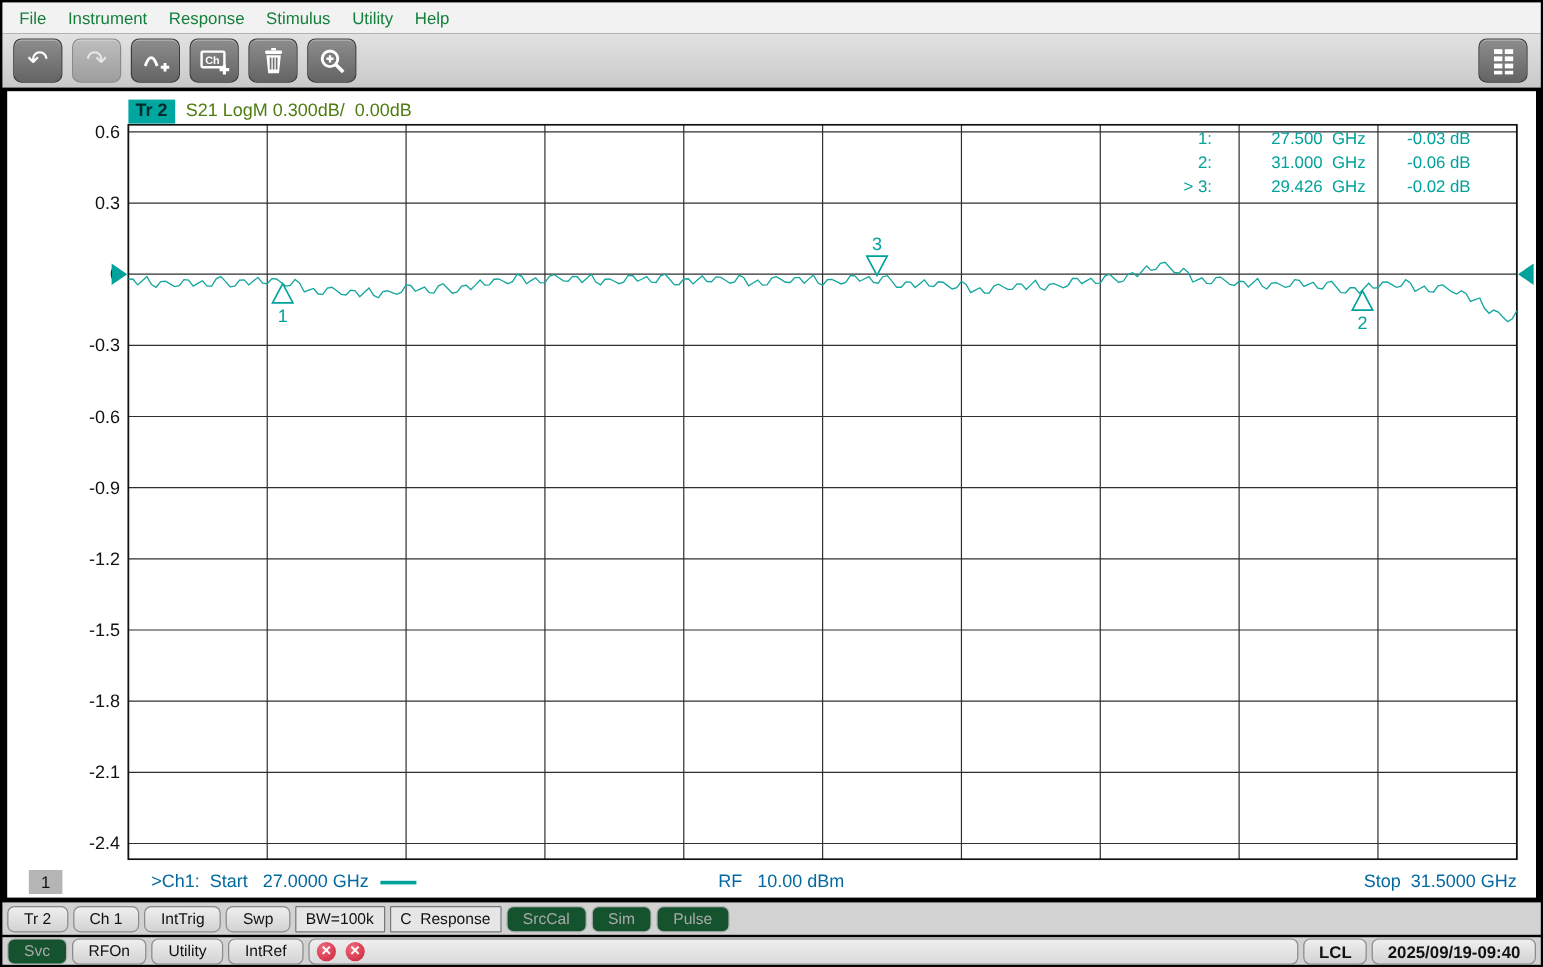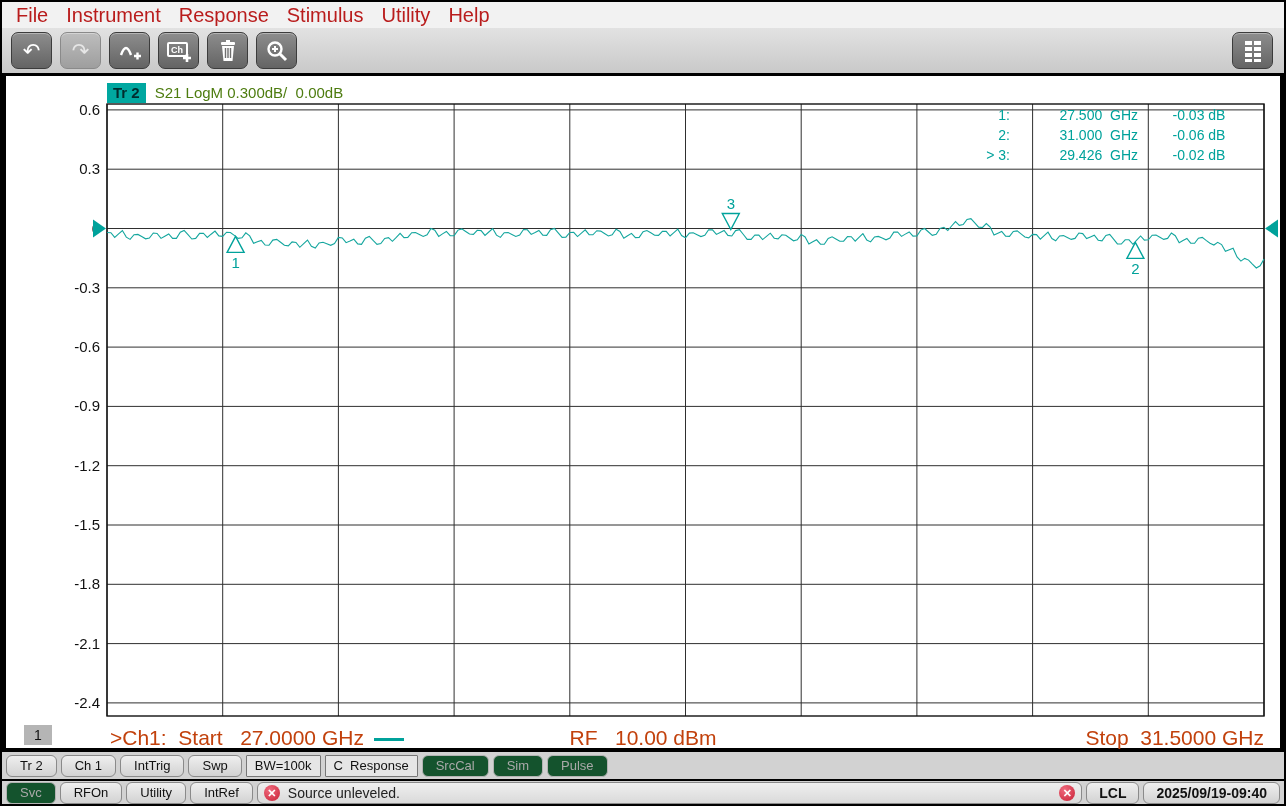--- a/index.html
+++ b/index.html
@@ -2,21 +2,21 @@
 <html><head>
 <meta charset="utf-8">
 <style>
   html,body{margin:0;padding:0;background:#000;}
   *{box-sizing:border-box;font-family:"Liberation Sans",sans-serif;}
   .screen{position:relative;width:1286px;height:806px;background:#000;overflow:hidden;}
 
   
   .menubar{position:absolute;top:2px;left:2px;right:2px;height:26px;background:#f2f2f2;
     display:flex;align-items:center;gap:18px;padding-left:14px;}
-  .menu-item{font-size:20px;color:#b91c1c;cursor:default;}
+  .menu-item{font-size:14px;color:#15803d;cursor:default;}
 
   
   .toolbar{position:absolute;top:28px;left:2px;right:2px;height:45px;
     background:linear-gradient(#e2e2e2,#c9c9c9);display:flex;align-items:center;padding:0 9px;}
   .tbtn{width:41px;height:37px;margin-right:8px;border:1px solid #3c3c3c;border-radius:7px;
     background:linear-gradient(#8d8d8d,#646464);display:flex;align-items:center;justify-content:center;
     color:#fff;font-size:21px;box-shadow:inset 0 1px 0 rgba(255,255,255,.35);}
   .tbtn.dis{background:linear-gradient(#bdbdbd,#9e9e9e);color:#e6e6e6;border-color:#8a8a8a;}
   .tbtn svg{display:block;}
   .tb-spacer{flex:1;}
@@ -36,21 +36,21 @@
   .mlab{font-size:15px;fill:#00a29b;text-anchor:middle;}
 
   .marker-table{position:absolute;top:29px;right:20px;color:#00a29b;font-size:14px;}
   .mrow{display:flex;height:20px;line-height:20px;}
   .mnum{width:60px;text-align:right;white-space:pre;}
   .mfreq{width:128px;text-align:right;white-space:pre;}
   .mval{width:122px;text-align:center;white-space:pre;}
 
   .ch-badge{position:absolute;left:18px;top:649px;width:28px;height:20px;background:#b5b5b5;
     color:#111;font-size:14px;text-align:center;line-height:20px;}
-  .stim{position:absolute;left:0;right:0;top:650px;height:21px;font-size:21px;color:#c2410c;}
+  .stim{position:absolute;left:16px;right:0;top:650px;height:21px;font-size:15px;color:#0369a1;}
   .stim-left{position:absolute;left:104px;white-space:pre;}
   .stim-dash{display:inline-block;width:30px;height:3px;background:#00a29b;vertical-align:middle;margin-left:10px;}
   .stim-center{position:absolute;left:50%;transform:translateX(-50%);white-space:pre;}
   .stim-right{position:absolute;right:16px;white-space:pre;}
 
   
   .srow{position:absolute;left:2px;right:2px;display:flex;align-items:center;background:#d2d2d2;padding:0 2px;}
   #status-row1{top:752px;height:27px;}
   #status-row2{top:781px;height:23px;}
   .sbtn{height:22px;line-height:20px;border:1px solid #8a8a8a;border-radius:6px;margin:0 2px;
@@ -220,20 +220,19 @@
 
   <div class="srow" id="status-row2">
     <span id="row2-buttons" style="display:flex;">
         <div class="sbtn dis">Svc</div>
         <div class="sbtn">RFOn</div>
         <div class="sbtn">Utility</div>
         <div class="sbtn">IntRef</div>
       </span>
     <div class="msg-strip">
       <span class="err-ico">✕</span>
-      <span class="msg-text">Source unleveled.</span>
       <span class="err-ico" style="margin-right:0;">✕</span>
     </div>
     <div class="rbox">LCL</div>
     <div class="rbox">2025/09/19-09:40</div>
   </div>
 
 </div>
 
 </body></html>

